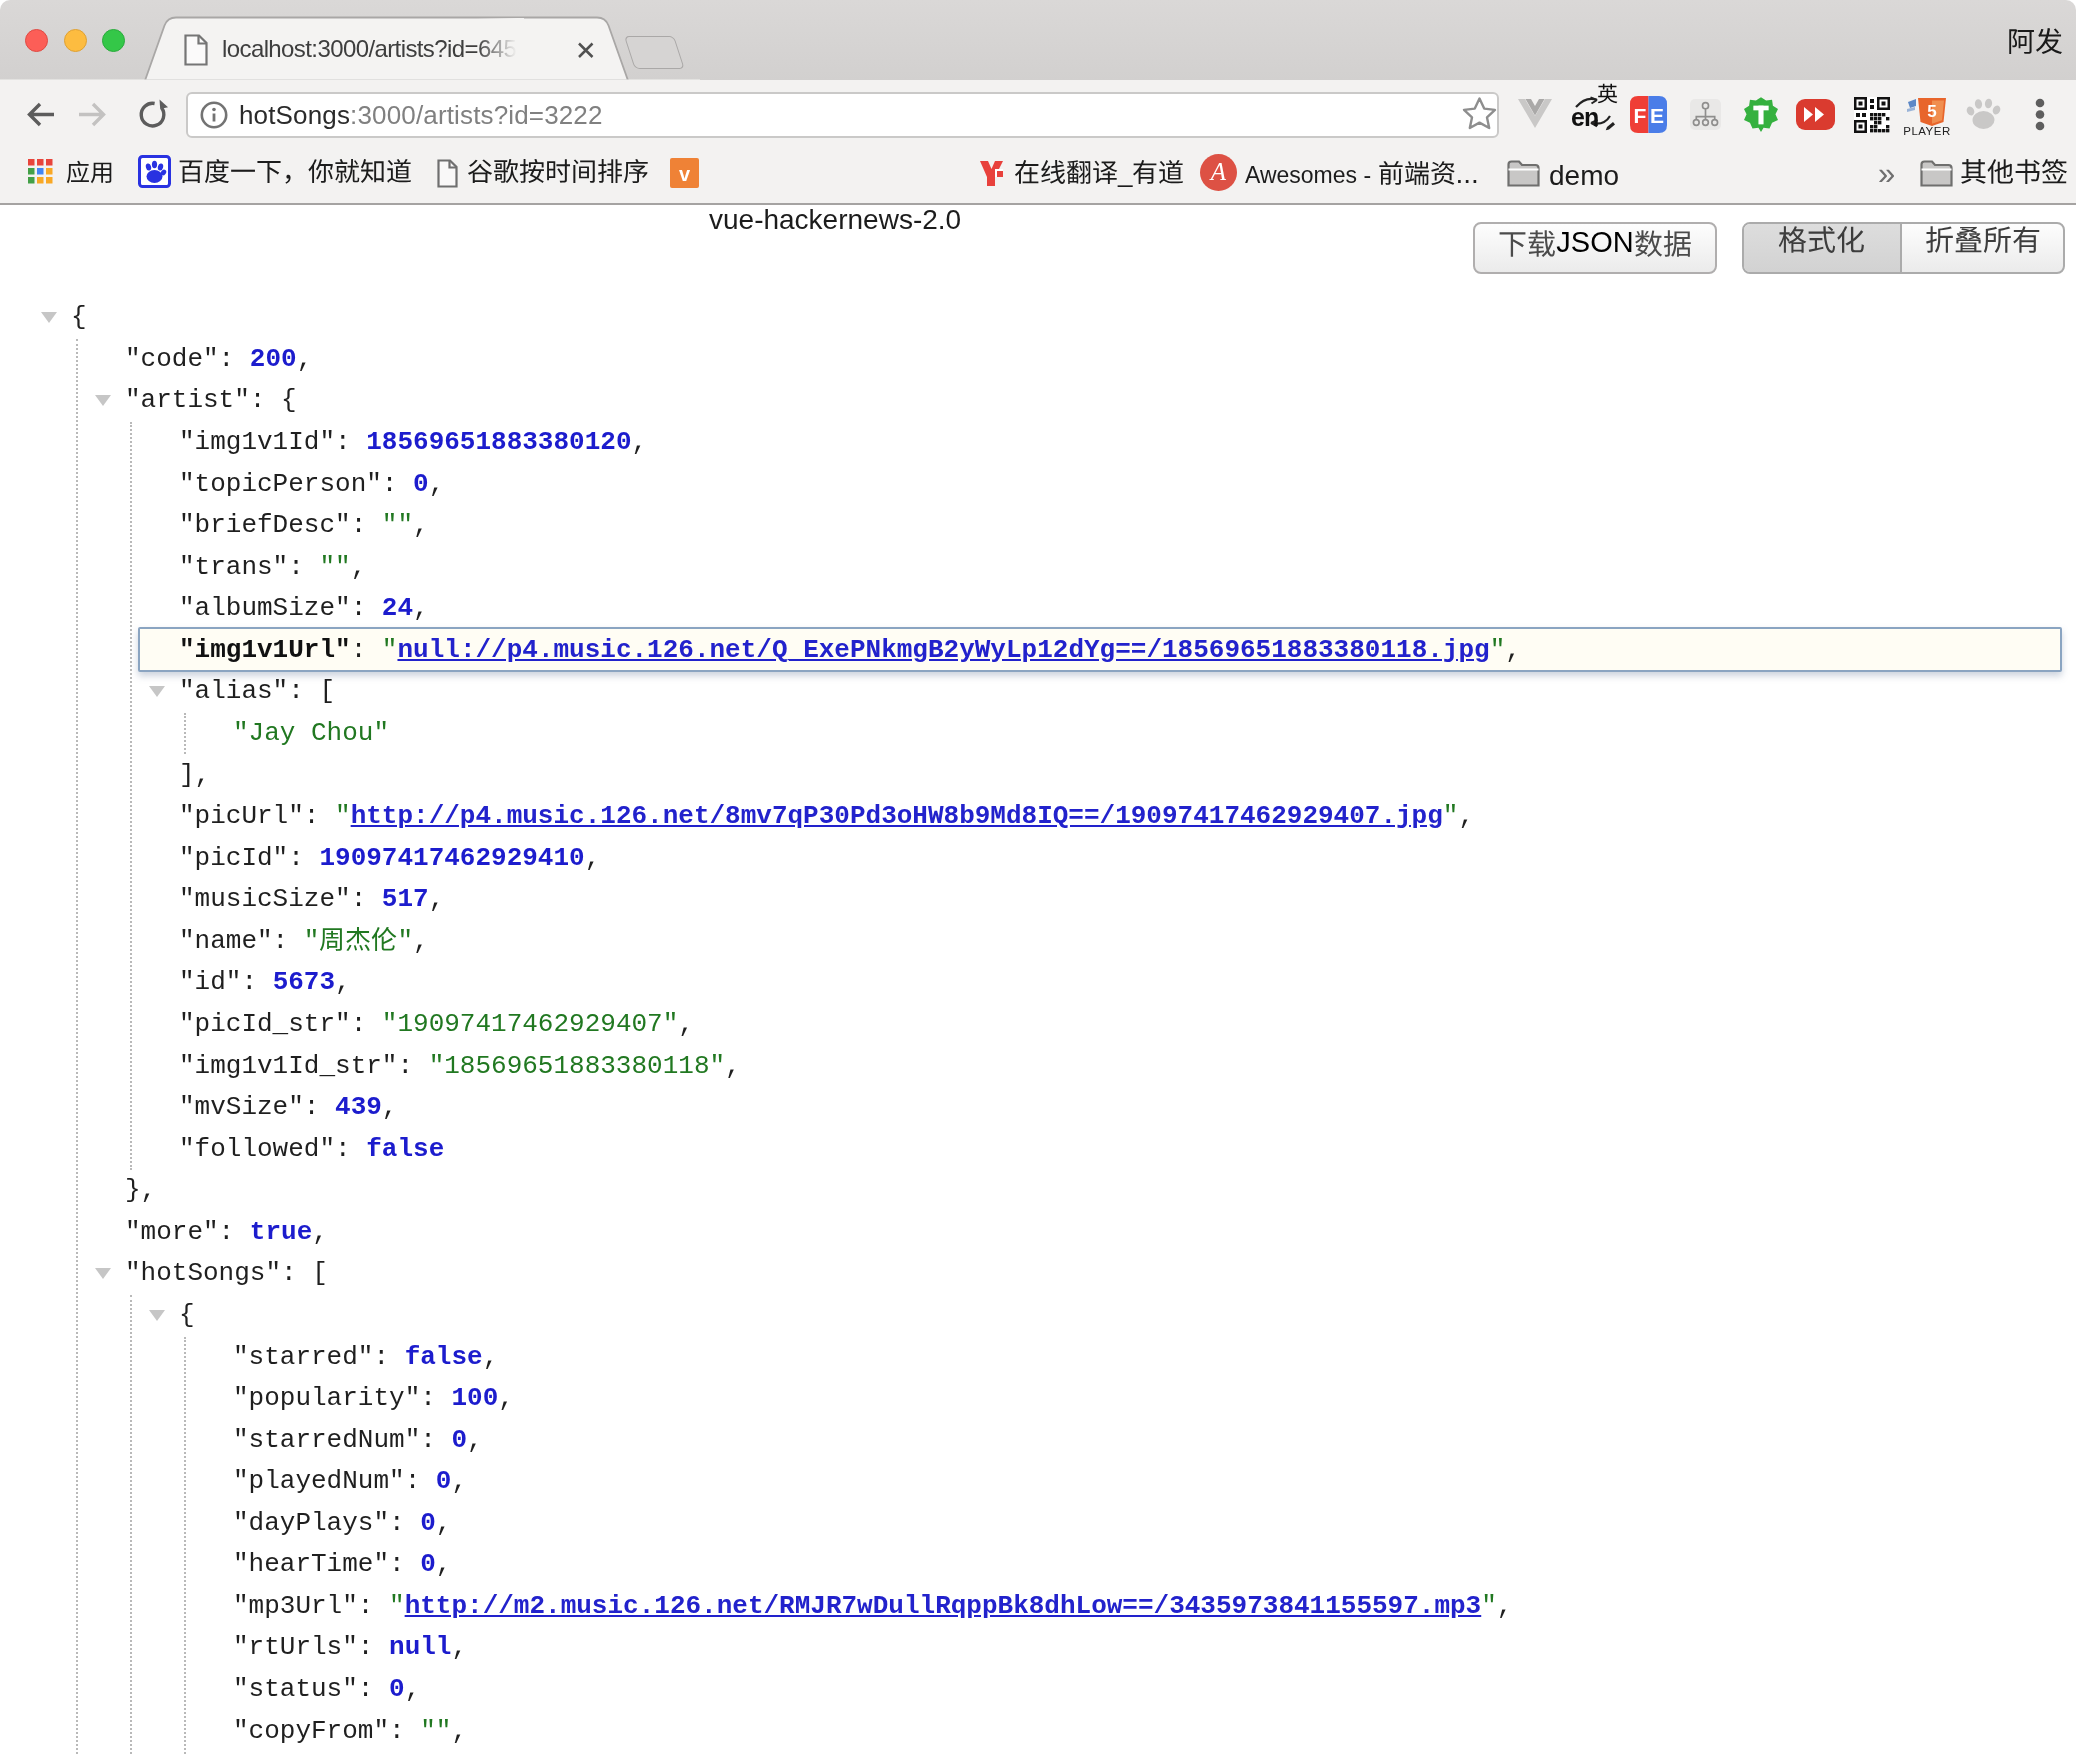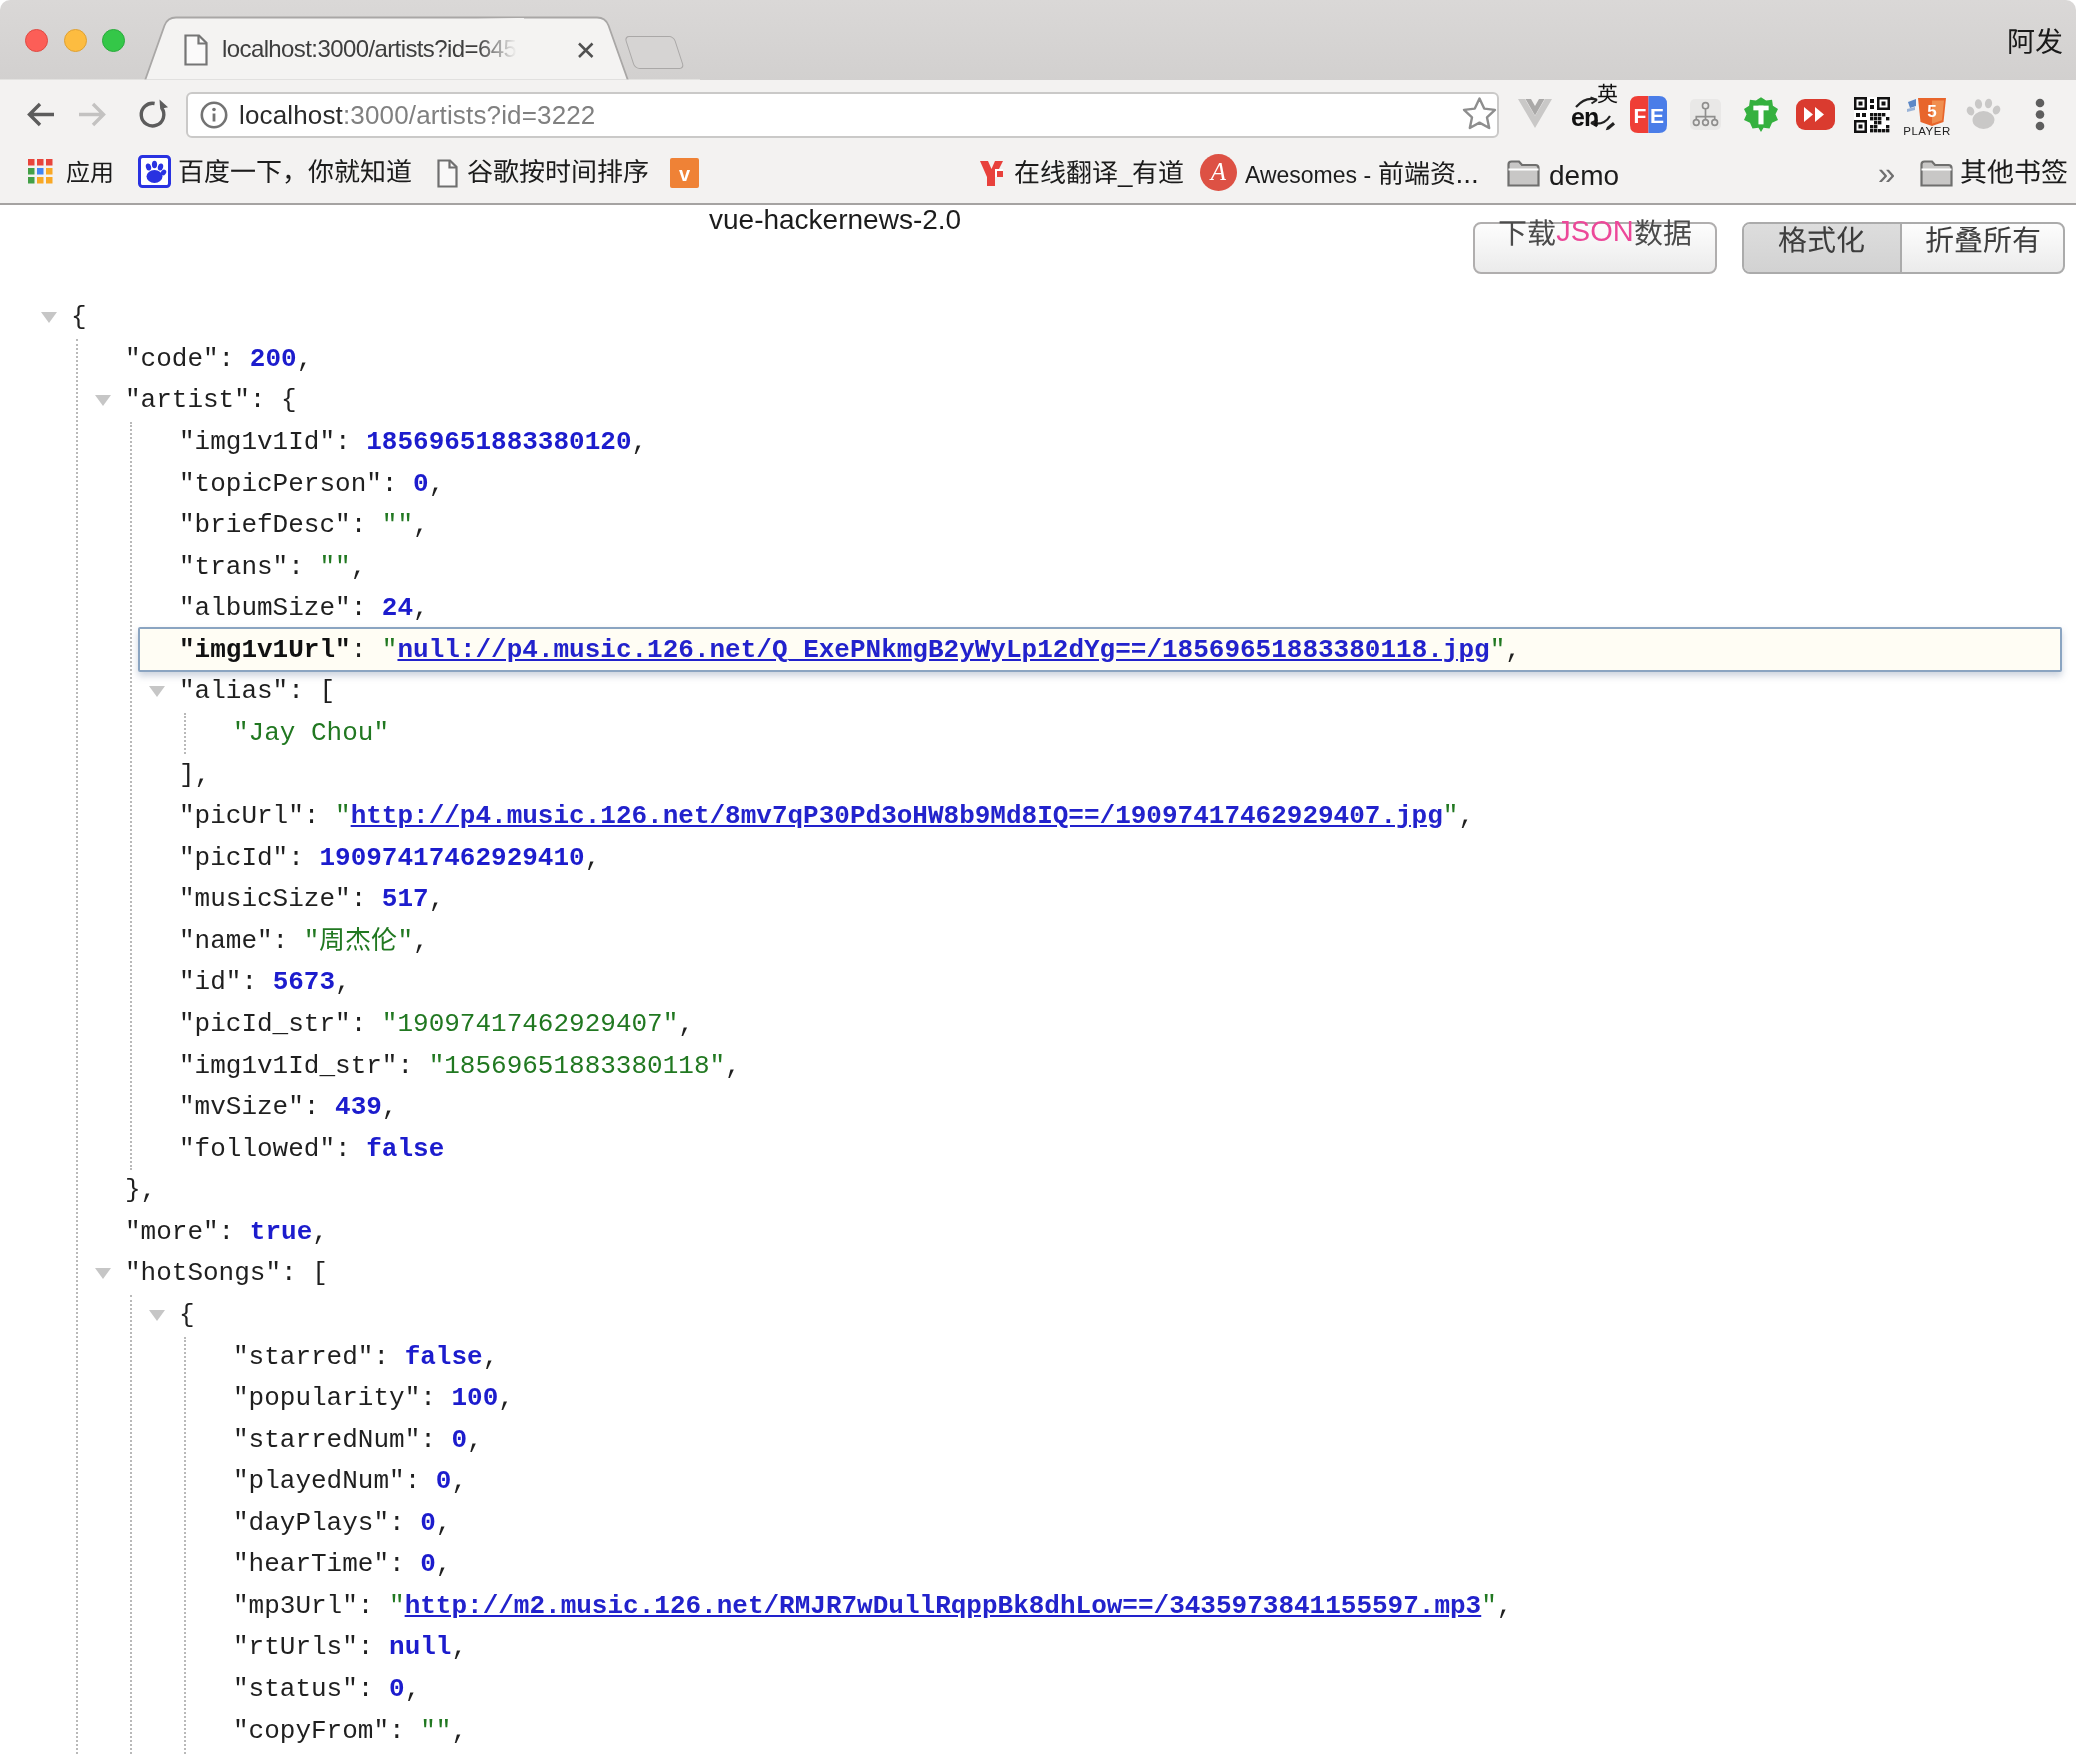--- a/index.html
+++ b/index.html
@@ -49,21 +49,21 @@
 <svg class="abs" style="left:136px;top:99px" width="33" height="31" viewBox="0 0 33 31">
 <path d="M25.7,9.0 A11.3,11.3 0 1 1 18.6,4.5" fill="none" stroke="#5c5c5c" stroke-width="3.4"></path>
 <path d="M23.5,0.5 L24.2,10 L32,8.2 Z" fill="#5c5c5c"></path>
     </svg>
 <div class="abs" style="left:186px;top:92px;width:1313px;height:46px;background:#fff;border:2px solid #cac9c8;border-radius:6px;"></div>
 <svg class="abs" style="left:200px;top:101px" width="28" height="28" viewBox="0 0 28 28">
 <circle cx="14" cy="14" r="12.2" fill="none" stroke="#737373" stroke-width="2.6"></circle>
 <path d="M14,12.5 L14,20.5" stroke="#737373" stroke-width="2.8"></path>
 <circle cx="14" cy="8.5" r="1.8" fill="#737373"></circle>
     </svg>
-<div class="abs" style="left:239px;top:92px;height:46px;line-height:46px;font-size:26px;letter-spacing:0.15px;white-space:pre;"><span style="color:#2b2b2b;">localhost</span><span style="color:#808080;">:3000/artists?id=3222</span></div>
+<div class="abs" style="left:239px;top:92px;height:46px;line-height:46px;font-size:26px;letter-spacing:0.15px;white-space:pre;"><span style="color:#2b2b2b;">hotSongs</span><span style="color:#808080;">:3000/artists?id=3222</span></div>
 <svg class="abs" style="left:1462px;top:96px" width="35" height="34" viewBox="0 0 35 34">
 <path d="M17.5,2.5 L22.2,12.6 L33,13.9 L25,21.4 L27.2,32 L17.5,26.6 L7.8,32 L10,21.4 L2,13.9 L12.8,12.6 Z" fill="none" stroke="#8e8e8e" stroke-width="2.4" stroke-linejoin="round"></path>
     </svg>
 <svg class="abs" style="left:1518px;top:99px" width="34" height="30" viewBox="0 0 34 30">
 <path d="M0,0 L7,0 L17,17 L27,0 L34,0 L17,29 Z" fill="#c9c8c7"></path>
 <path d="M7.5,0 L13,0 L17,7 L21,0 L26.5,0 L17,16.5 Z" fill="#aaa9a8"></path>
     </svg>
 <svg class="abs" style="left:1570px;top:90px" width="48" height="48" viewBox="0 0 48 48">
 <path d="M6,17 Q16,6 27,10" fill="none" stroke="#222" stroke-width="2.2"></path>
 <path d="M27,10 l-6.5,-2.5 m6.5,2.5 l-5.5,3.5" stroke="#222" stroke-width="2" fill="none"></path>
@@ -241,21 +241,21 @@
 <path d="M1.5,25.5 L1.5,4.5 Q1.5,1.5 4.5,1.5 L12,1.5 L15,5 L28.5,5 Q31.5,5 31.5,8 L31.5,25.5 Z" fill="#c8c7c6" stroke="#6f6f6e" stroke-width="2.2"></path>
 <path d="M1.5,9.5 L31.5,9.5" stroke="#fff" stroke-width="2"></path>
     </svg>
 <div class="bm" style="left:1960px;top:158px;"><svg width="108.0" height="27" viewBox="0 -880.0 4000 1000" style="display:inline-block;overflow:visible;" fill="#1c1c1c">
         <path transform="translate(0 0)" d="M573 -65C691 -21 810 33 880 76L949 26C871 -15 743 -71 625 -112ZM361 -118C291 -69 153 -11 45 21C61 36 83 62 94 78C202 43 339 -15 428 -71ZM686 -839V-723H313V-839H239V-723H83V-653H239V-205H54V-135H946V-205H761V-653H922V-723H761V-839ZM313 -205V-315H686V-205ZM313 -653H686V-553H313ZM313 -488H686V-379H313Z"></path>
         <path transform="translate(1000 0)" d="M398 -740V-476L271 -427L300 -360L398 -398V-72C398 38 433 67 554 67C581 67 787 67 815 67C926 67 951 22 963 -117C941 -122 911 -135 893 -147C885 -29 875 -2 813 -2C769 -2 591 -2 556 -2C485 -2 472 -14 472 -72V-427L620 -485V-143H691V-512L847 -573C846 -416 844 -312 837 -285C830 -259 820 -255 802 -255C790 -255 753 -254 726 -256C735 -238 742 -208 744 -186C775 -185 818 -186 846 -193C877 -201 898 -220 906 -266C915 -309 918 -453 918 -635L922 -648L870 -669L856 -658L847 -650L691 -590V-838H620V-562L472 -505V-740ZM266 -836C210 -684 117 -534 18 -437C32 -420 53 -382 60 -365C94 -401 128 -442 160 -487V78H234V-603C273 -671 308 -743 336 -815Z"></path>
         <path transform="translate(2000 0)" d="M717 -760C781 -717 864 -656 905 -617L951 -674C909 -711 824 -770 762 -810ZM126 -665V-592H418V-395H60V-323H418V79H494V-323H864C853 -178 839 -115 819 -97C809 -88 798 -87 777 -87C754 -87 689 -88 626 -94C640 -73 650 -43 652 -21C713 -18 773 -17 804 -19C839 -22 862 -28 882 -50C912 -79 928 -160 943 -361C944 -372 946 -395 946 -395H800V-665H494V-837H418V-665ZM494 -395V-592H726V-395Z"></path>
         <path transform="translate(3000 0)" d="M424 -280C460 -215 498 -128 512 -75L576 -101C561 -153 521 -238 484 -302ZM176 -252C219 -190 266 -108 286 -57L349 -88C329 -139 280 -219 236 -279ZM701 -403H294V-339H701ZM574 -845C548 -772 503 -701 449 -654C460 -648 477 -638 491 -628C388 -514 204 -420 35 -370C52 -354 70 -329 80 -310C152 -334 225 -365 294 -403C370 -444 441 -493 501 -547C606 -451 773 -362 916 -319C927 -339 948 -367 964 -381C816 -418 637 -502 542 -586L563 -610L526 -629C542 -647 558 -668 573 -690H665C698 -647 730 -592 744 -557L815 -575C802 -607 774 -652 745 -690H939V-752H611C624 -777 635 -802 645 -828ZM185 -845C154 -746 99 -647 37 -583C54 -573 85 -554 99 -542C133 -582 167 -633 197 -690H241C266 -646 289 -593 299 -558L366 -578C358 -608 338 -651 316 -690H477V-752H227C237 -777 247 -802 256 -827ZM759 -297C717 -200 658 -91 600 -13H63V54H934V-13H686C734 -91 786 -190 827 -277Z"></path>
       </svg></div>
 <div class="abs" style="left:1473px;top:222px;width:244px;height:52px;border:2px solid #b0aeae;border-radius:8px;background:linear-gradient(#fdfdfd,#ebebeb);"></div>
-<div class="abs" style="left:1473px;top:206px;width:244px;height:52px;line-height:50px;text-align:center;font-size:29px;color:#ec4899;"><svg width="58.0" height="29" viewBox="0 -880.0 2000 1000" style="display:inline-block;overflow:visible;vertical-align:-6px;" fill="#4b4b4b">
+<div class="abs" style="left:1473px;top:217px;width:244px;height:52px;line-height:50px;text-align:center;font-size:29px;color:#000000;"><svg width="58.0" height="29" viewBox="0 -880.0 2000 1000" style="display:inline-block;overflow:visible;vertical-align:-6px;" fill="#4b4b4b">
         <path transform="translate(0 0)" d="M55 -766V-691H441V79H520V-451C635 -389 769 -306 839 -250L892 -318C812 -379 653 -469 534 -527L520 -511V-691H946V-766Z"></path>
         <path transform="translate(1000 0)" d="M736 -784C782 -745 835 -690 858 -653L915 -693C890 -730 836 -783 790 -819ZM839 -501C813 -406 776 -314 729 -231C710 -319 697 -428 689 -553H951V-614H686C683 -685 682 -760 683 -839H609C609 -762 611 -686 614 -614H368V-700H545V-760H368V-841H296V-760H105V-700H296V-614H54V-553H617C627 -394 646 -253 676 -145C627 -75 571 -15 507 31C525 44 547 66 560 82C613 41 661 -9 704 -64C741 22 791 72 856 72C926 72 951 26 963 -124C945 -131 919 -146 904 -163C898 -46 888 -1 863 -1C820 -1 783 -50 755 -136C820 -239 870 -357 906 -481ZM65 -92 73 -22 333 -49V76H403V-56L585 -75V-137L403 -120V-214H562V-279H403V-360H333V-279H194C216 -312 237 -350 258 -391H583V-453H288C300 -479 311 -505 321 -531L247 -551C237 -518 224 -484 211 -453H69V-391H183C166 -357 152 -331 144 -319C128 -292 113 -272 98 -269C107 -250 117 -215 121 -200C130 -208 160 -214 202 -214H333V-114Z"></path>
       </svg>JSON<svg width="58.0" height="29" viewBox="0 -880.0 2000 1000" style="display:inline-block;overflow:visible;vertical-align:-6px;" fill="#4b4b4b">
         <path transform="translate(0 0)" d="M443 -821C425 -782 393 -723 368 -688L417 -664C443 -697 477 -747 506 -793ZM88 -793C114 -751 141 -696 150 -661L207 -686C198 -722 171 -776 143 -815ZM410 -260C387 -208 355 -164 317 -126C279 -145 240 -164 203 -180C217 -204 233 -231 247 -260ZM110 -153C159 -134 214 -109 264 -83C200 -37 123 -5 41 14C54 28 70 54 77 72C169 47 254 8 326 -50C359 -30 389 -11 412 6L460 -43C437 -59 408 -77 375 -95C428 -152 470 -222 495 -309L454 -326L442 -323H278L300 -375L233 -387C226 -367 216 -345 206 -323H70V-260H175C154 -220 131 -183 110 -153ZM257 -841V-654H50V-592H234C186 -527 109 -465 39 -435C54 -421 71 -395 80 -378C141 -411 207 -467 257 -526V-404H327V-540C375 -505 436 -458 461 -435L503 -489C479 -506 391 -562 342 -592H531V-654H327V-841ZM629 -832C604 -656 559 -488 481 -383C497 -373 526 -349 538 -337C564 -374 586 -418 606 -467C628 -369 657 -278 694 -199C638 -104 560 -31 451 22C465 37 486 67 493 83C595 28 672 -41 731 -129C781 -44 843 24 921 71C933 52 955 26 972 12C888 -33 822 -106 771 -198C824 -301 858 -426 880 -576H948V-646H663C677 -702 689 -761 698 -821ZM809 -576C793 -461 769 -361 733 -276C695 -366 667 -468 648 -576Z"></path>
         <path transform="translate(1000 0)" d="M484 -238V81H550V40H858V77H927V-238H734V-362H958V-427H734V-537H923V-796H395V-494C395 -335 386 -117 282 37C299 45 330 67 344 79C427 -43 455 -213 464 -362H663V-238ZM468 -731H851V-603H468ZM468 -537H663V-427H467L468 -494ZM550 -22V-174H858V-22ZM167 -839V-638H42V-568H167V-349C115 -333 67 -319 29 -309L49 -235L167 -273V-14C167 0 162 4 150 4C138 5 99 5 56 4C65 24 75 55 77 73C140 74 179 71 203 59C228 48 237 27 237 -14V-296L352 -334L341 -403L237 -370V-568H350V-638H237V-839Z"></path>
       </svg></div>
 <div class="abs" style="left:1742px;top:222px;width:323px;height:52px;border:2px solid #ababab;border-radius:8px;background:linear-gradient(#fdfdfd,#ebebeb);overflow:hidden;">
       <div style="position:absolute;left:0;top:0;width:158px;height:48px;background:linear-gradient(#dddddd,#d2d2d2);border-right:2px solid #ababab;"></div>
     </div>
 <div class="abs" style="left:1742px;top:222px;width:158px;height:52px;line-height:50px;text-align:center;"><svg width="87.0" height="29" viewBox="0 -880.0 3000 1000" style="display:inline-block;overflow:visible;vertical-align:-2px;" fill="#3d3d3d">

